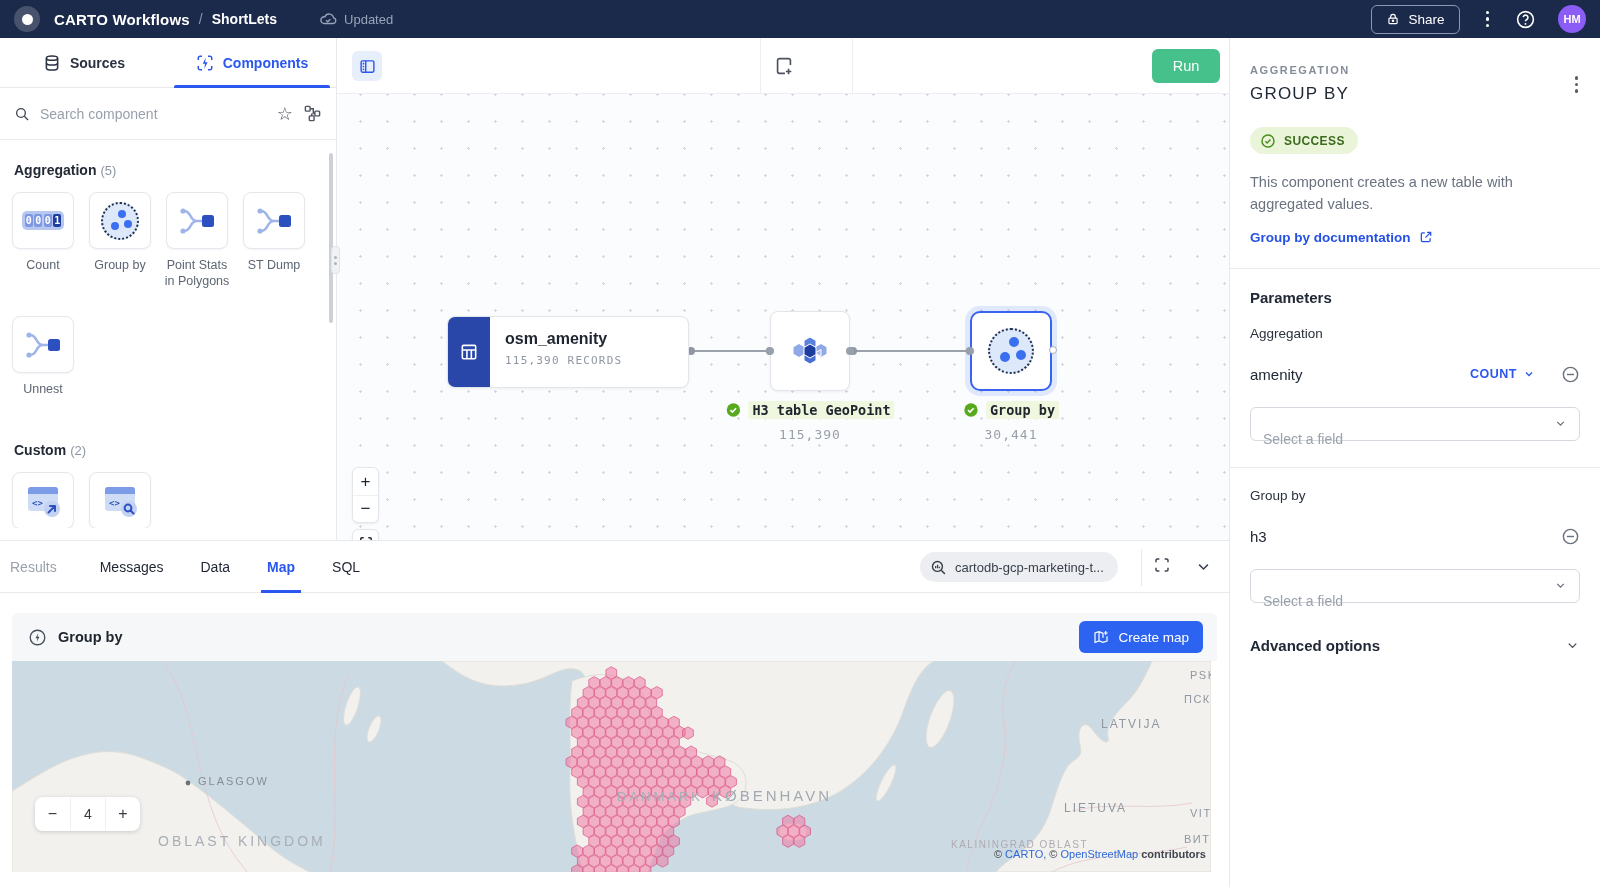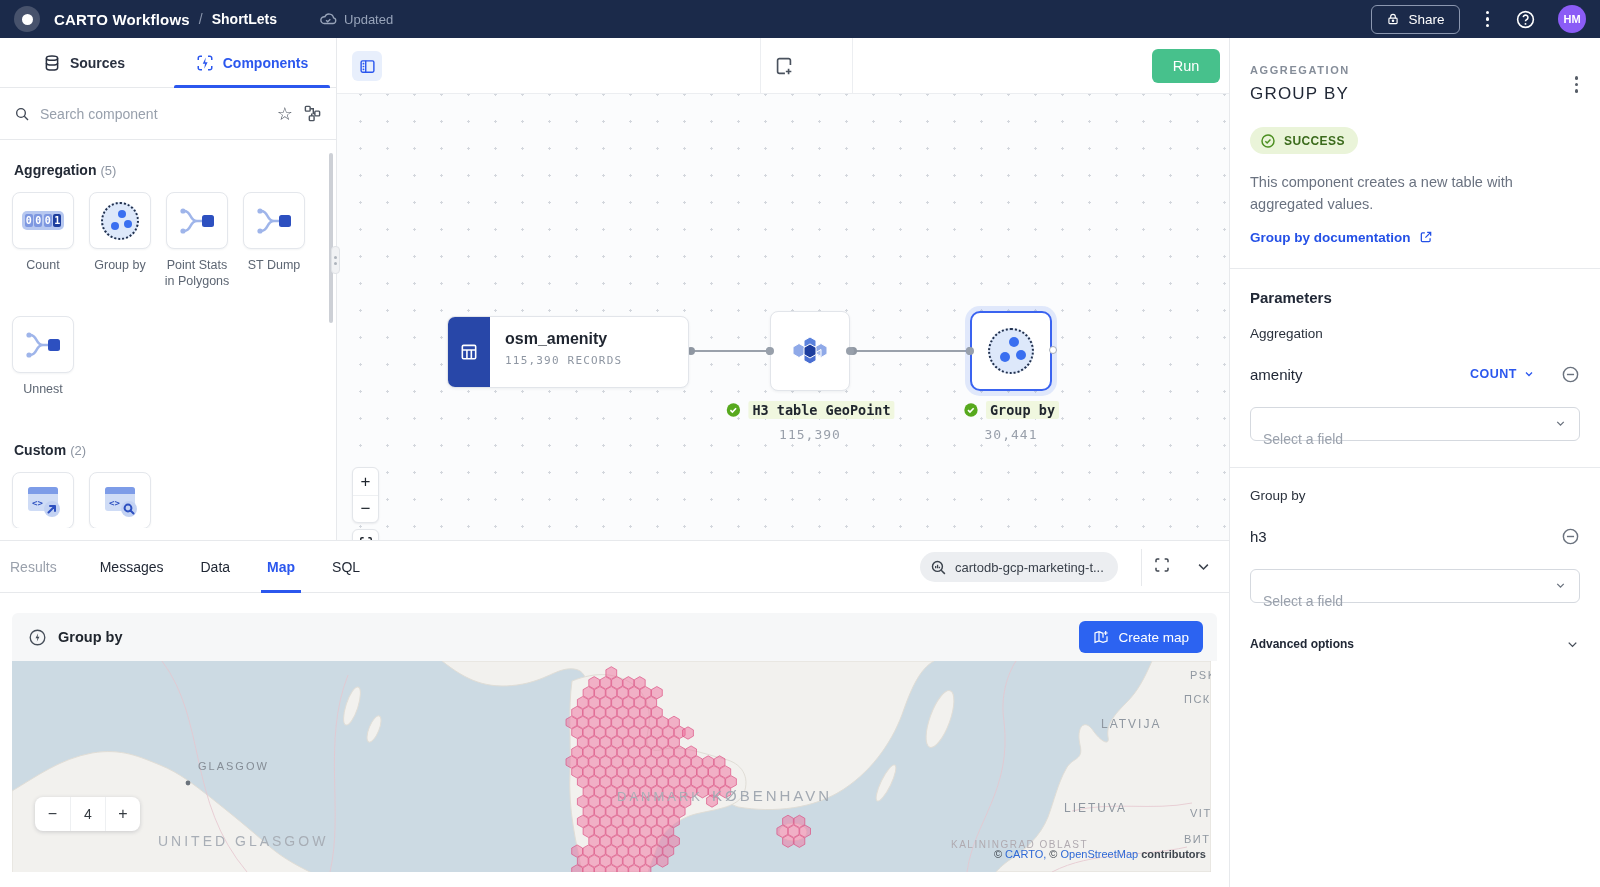--- a/index.html
+++ b/index.html
@@ -147,21 +147,21 @@
   .field-row { display:flex; align-items:center; margin-top:24px; }
   .field-name { font-size:15px; color:#212836; }
   .fn-select { margin-left:auto; display:flex; align-items:center; gap:6px; color:#2b57ee; font-size:12.5px; font-weight:bold;
                letter-spacing:.5px; cursor:pointer; margin-right:26px; }
   .minus-btn { cursor:pointer; display:flex; }
   .select-box { margin-top:23px; height:34px; border:1px solid #d5d9df; border-radius:6px; display:flex; align-items:center;
                 padding:0 12px; cursor:pointer; }
   .select-box span { font-size:14px; color:#9aa1ac;margin-top:30px; }
   .select-box svg { margin-left:auto; }
   .adv-row { display:flex; align-items:center; margin-top:34px; cursor:pointer; }
-  .adv-row span { font-size:12px; font-weight:bold; color:#212836; }
+  .adv-row span { font-size:15px; font-weight:bold; color:#212836; }
   .adv-row svg { margin-left:auto; }
 </style>
 </head>
 <body>
 
 <div class="app">
 
   <div class="header">
     <div class="logo">
         <div class="logo-dot"></div>
@@ -725,22 +725,22 @@
             <polygon points="593.3,206.8 593.3,213.0 587.9,216.1 582.5,213.0 582.5,206.8 587.9,203.7"></polygon>
             <polygon points="604.7,206.8 604.7,213.0 599.3,216.1 593.9,213.0 593.9,206.8 599.3,203.7"></polygon>
             <polygon points="616.1,206.8 616.1,213.0 610.7,216.1 605.3,213.0 605.3,206.8 610.7,203.7"></polygon>
             <polygon points="627.5,206.8 627.5,213.0 622.1,216.1 616.7,213.0 616.7,206.8 622.1,203.7"></polygon>
             <polygon points="638.9,206.8 638.9,213.0 633.5,216.1 628.1,213.0 628.1,206.8 633.5,203.7"></polygon>
             <polygon points="681.4,68.9 681.4,75.1 676.0,78.2 670.6,75.1 670.6,68.9 676.0,65.8"></polygon>
             <polygon points="705.4,136.9 705.4,143.1 700.0,146.2 694.6,143.1 694.6,136.9 700.0,133.8"></polygon>
           </g>
       </svg>
 
-      <div class="map-label thin" style="left:186px; top:99px; font-size:11px; letter-spacing:2px; color:#858d96;">GLASGOW</div>
-      <div class="map-label thin" style="left:146px; top:172px; font-size:14px; letter-spacing:3px; color:#a8aeb6;">UNITED GLASGOW</div>
+      <div class="map-label thin" style="left:186px; top:114px; font-size:11px; letter-spacing:2px; color:#858d96;">GLASGOW</div>
+      <div class="map-label thin" style="left:146px; top:172px; font-size:14px; letter-spacing:3px; color:#a8aeb6;">OBLAST KINGDOM</div>
       <div class="map-label thin" style="left:605px; top:128px; font-size:13px; letter-spacing:3px; color:#a8aeb6;">DANMARK</div>
       <div class="map-label thin" style="left:700px; top:126px; font-size:15px; letter-spacing:3px; color:#a2a9b2;">KØBENHAVN</div>
       <div class="map-label thin" style="left:1089px; top:56px; font-size:12px; letter-spacing:2px; color:#8f97a0;">LATVIJA</div>
       <div class="map-label thin" style="left:1052px; top:140px; font-size:12px; letter-spacing:2px; color:#8f97a0;">LIETUVA</div>
       <div class="map-label thin" style="left:939px; top:178px; font-size:10px; letter-spacing:1.5px; color:#b0aab0;">KALININGRAD OBLAST</div>
       <div class="map-label thin" style="left:1178px; top:8px; font-size:11px; letter-spacing:1.5px; color:#8f97a0;">PSK</div>
       <div class="map-label thin" style="left:1172px; top:32px; font-size:11px; letter-spacing:1.5px; color:#8f97a0;">ПСКО</div>
       <div class="map-label thin" style="left:1178px; top:146px; font-size:11px; letter-spacing:1.5px; color:#8f97a0;">VITS</div>
       <div class="map-label thin" style="left:1172px; top:172px; font-size:11px; letter-spacing:1.5px; color:#8f97a0;">ВИТЕБ</div>
 

